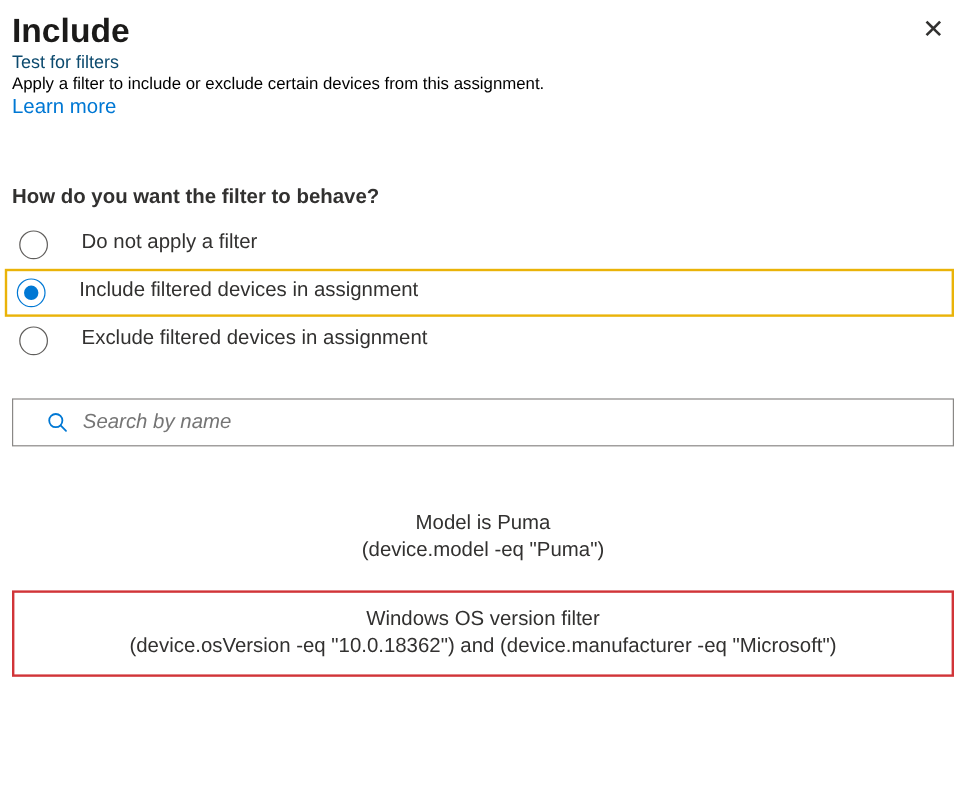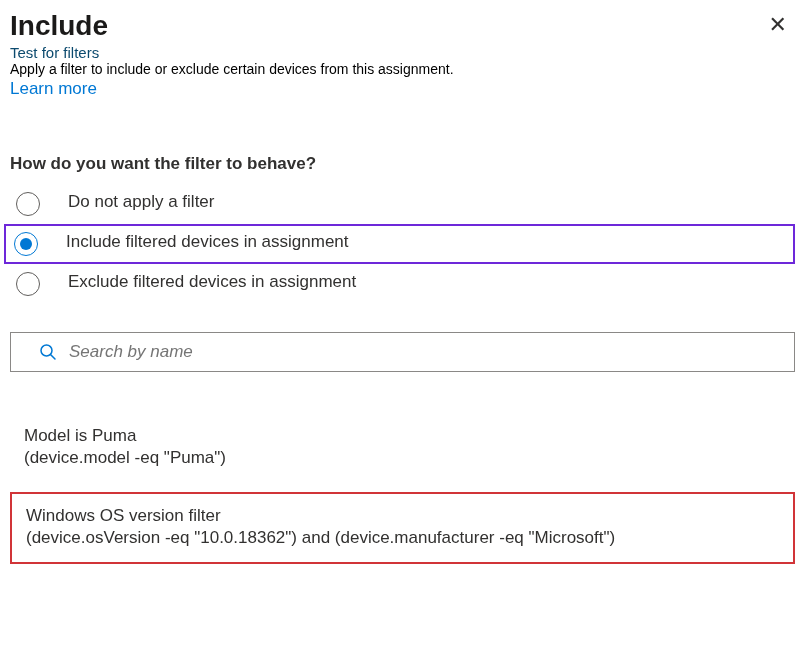--- a/index.html
+++ b/index.html
@@ -52,21 +52,21 @@
     font-weight: bold;
   }
   .radio-row {
     display: flex;
     align-items: flex-start;
     gap: 28px;
     padding: 8px 0;
     cursor: pointer;
   }
   .radio-row.highlighted {
-    border: 2px solid #6d28d9;
+    border: 2px solid #eab308;
     padding: 6px 4px;
     margin-left: -6px;
   }
   .radio-circle {
     width: 24px;
     height: 24px;
     border-radius: 50%;
     border: 1.5px solid #605e5c;
     display: flex;
     align-items: center;
@@ -105,20 +105,21 @@
     color: #605e5c;
     font-family: inherit;
     background: transparent;
   }
   .filter-list {
     margin-top: 42px;
   }
   .filter-item {
     padding: 12px 14px 14px 14px;
     margin-bottom: 10px;
+    text-align: center;
   }
   .filter-item.highlighted {
     border: 2px solid #d13438;
   }
   .filter-name {
     font-size: 17px;
     margin-bottom: 2px;
   }
   .filter-query {
     font-size: 17px;

